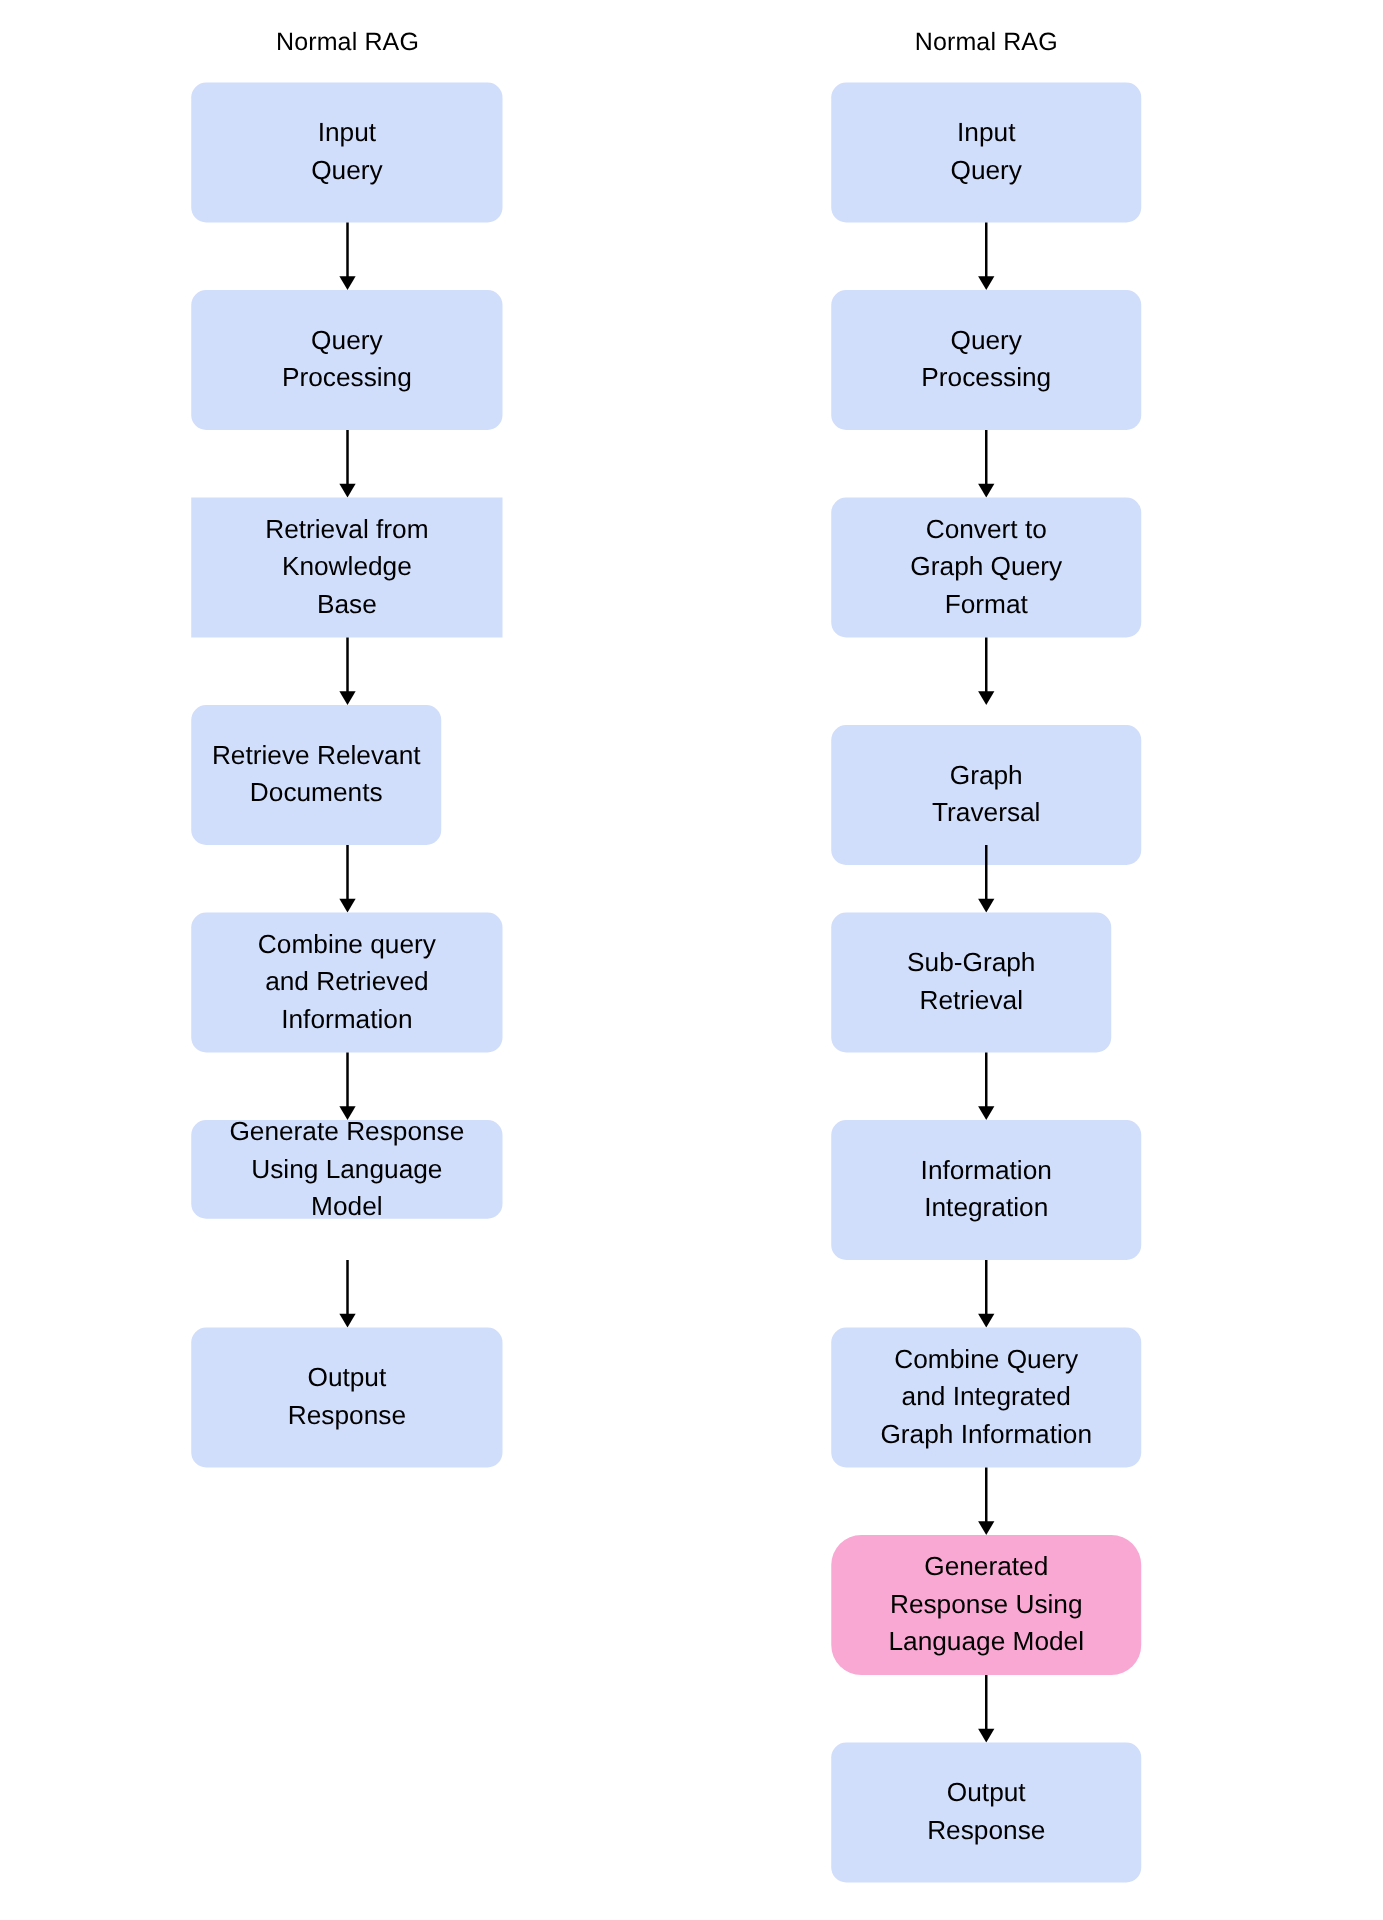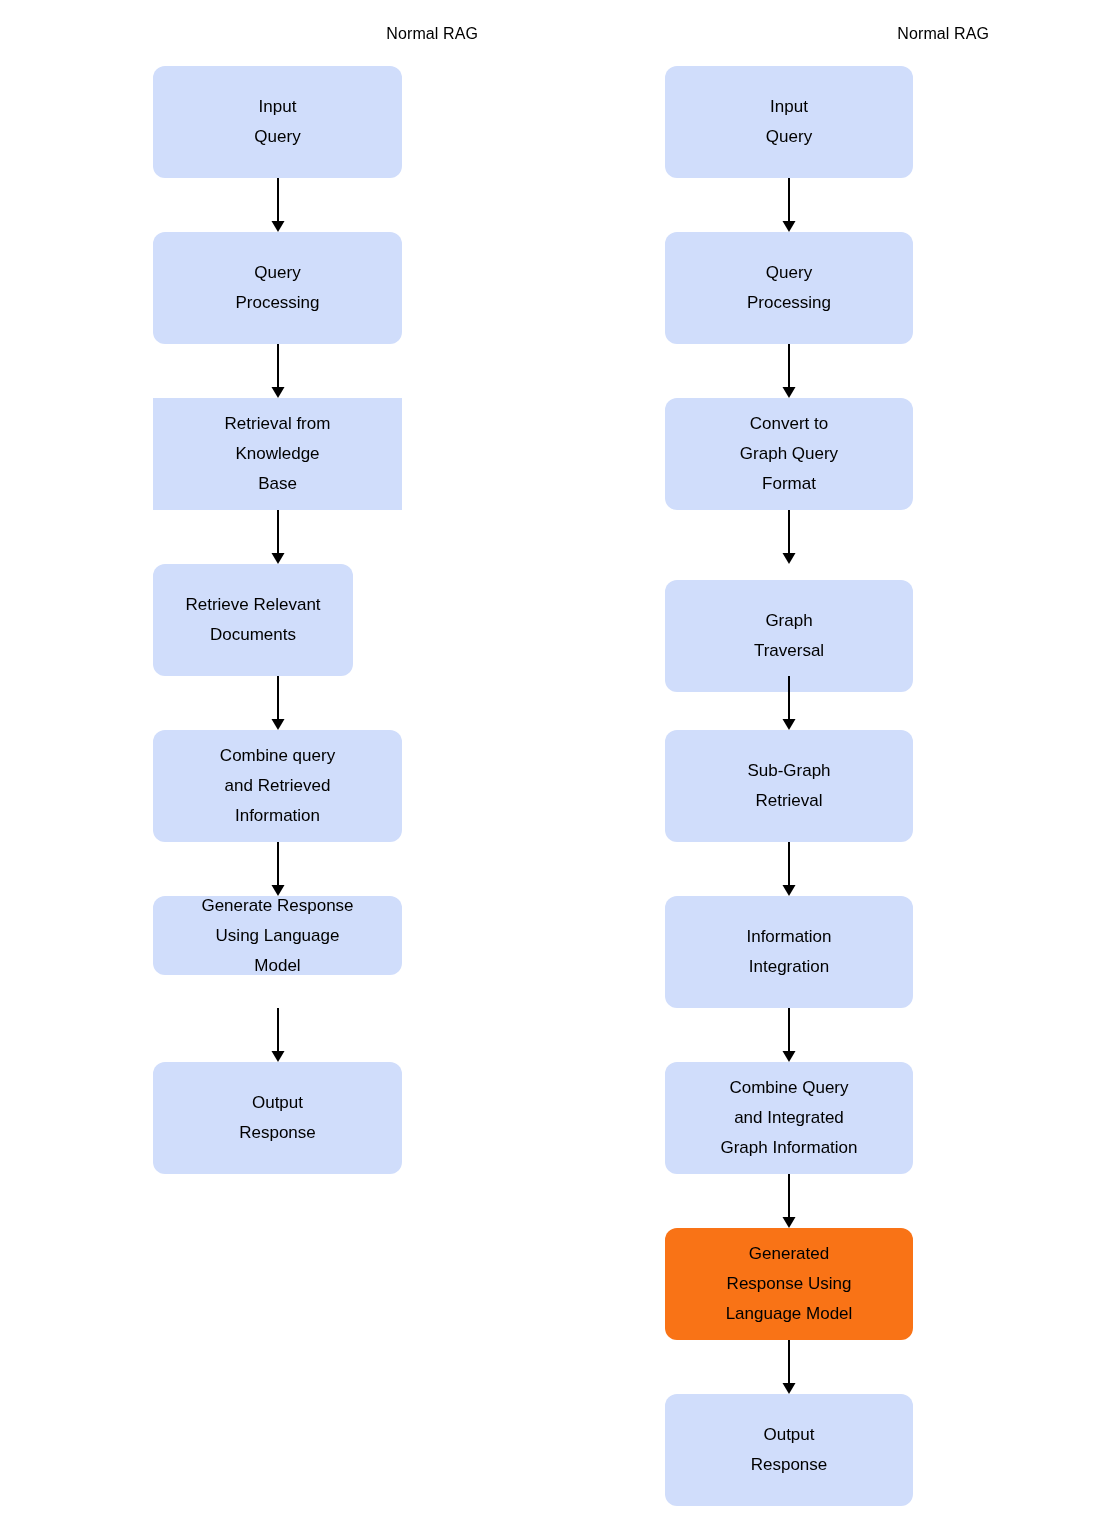--- a/index.html
+++ b/index.html
@@ -17,39 +17,39 @@
     height: 1536px;
     background: #ffffff;
     overflow: hidden;
   }
   .column {
     position: absolute;
     top: 0;
   }
   .col-title {
     position: absolute;
-    text-align: right;
-    font-size: 16px;
+    text-align: center;
+    font-size: 20px;
     line-height: 28px;
     color: #000000;
     font-weight: 400;
     white-space: nowrap;
     letter-spacing: 0.1px;
   }
   .node {
     position: absolute;
     box-sizing: border-box;
     background: #d0ddfb;
     border-radius: 12px;
     display: flex;
     align-items: center;
     justify-content: center;
     text-align: center;
     color: #000000;
-    font-size: 17px;
+    font-size: 21px;
     line-height: 30px;
     padding: 4px 8px;
   }
   .node-label {
     display: block;
     white-space: pre-line;
   }
   .edge {
     position: absolute;
     overflow: visible;
@@ -152,21 +152,21 @@
         <polygon points="12,54 5.5,43 18.5,43" fill="#000000"></polygon>
       </svg>
       <div class="node" style="left: 665px; top: 580px; width: 248px; height: 112px; background: rgb(208, 221, 251); border-radius: 12px;">
         <span class="node-label">Graph
 Traversal</span>
       </div>
       <svg class="edge" width="24" height="54" viewBox="0 0 24 54" style="position: absolute; left: 777px; top: 676px;">
         <line x1="12" y1="0" x2="12" y2="45" stroke="#000000" stroke-width="2"></line>
         <polygon points="12,54 5.5,43 18.5,43" fill="#000000"></polygon>
       </svg>
-      <div class="node" style="left: 665px; top: 730px; width: 248px; height: 112px; background: rgb(208, 221, 251); border-radius: 12px;">
+      <div class="node" style="left: 665px; top: 730px; width: 224px; height: 112px; background: rgb(208, 221, 251); border-radius: 12px;">
         <span class="node-label">Sub-Graph
 Retrieval</span>
       </div>
       <svg class="edge" width="24" height="54" viewBox="0 0 24 54" style="position: absolute; left: 777px; top: 842px;">
         <line x1="12" y1="0" x2="12" y2="45" stroke="#000000" stroke-width="2"></line>
         <polygon points="12,54 5.5,43 18.5,43" fill="#000000"></polygon>
       </svg>
       <div class="node" style="left: 665px; top: 896px; width: 248px; height: 112px; background: rgb(208, 221, 251); border-radius: 12px;">
         <span class="node-label">Information
 Integration</span>
@@ -177,21 +177,21 @@
       </svg>
       <div class="node" style="left: 665px; top: 1062px; width: 248px; height: 112px; background: rgb(208, 221, 251); border-radius: 12px;">
         <span class="node-label">Combine Query
 and Integrated
 Graph Information</span>
       </div>
       <svg class="edge" width="24" height="54" viewBox="0 0 24 54" style="position: absolute; left: 777px; top: 1174px;">
         <line x1="12" y1="0" x2="12" y2="45" stroke="#000000" stroke-width="2"></line>
         <polygon points="12,54 5.5,43 18.5,43" fill="#000000"></polygon>
       </svg>
-      <div class="node" style="left: 665px; top: 1228px; width: 248px; height: 112px; background: #f97316; border-radius: 12px;">
+      <div class="node" style="left: 665px; top: 1228px; width: 248px; height: 112px; background: #f9a8d4; border-radius: 24px;">
         <span class="node-label">Generated
 Response Using
 Language Model</span>
       </div>
       <svg class="edge" width="24" height="54" viewBox="0 0 24 54" style="position: absolute; left: 777px; top: 1340px;">
         <line x1="12" y1="0" x2="12" y2="45" stroke="#000000" stroke-width="2"></line>
         <polygon points="12,54 5.5,43 18.5,43" fill="#000000"></polygon>
       </svg>
       <div class="node" style="left: 665px; top: 1394px; width: 248px; height: 112px; background: rgb(208, 221, 251); border-radius: 12px;">
         <span class="node-label">Output

